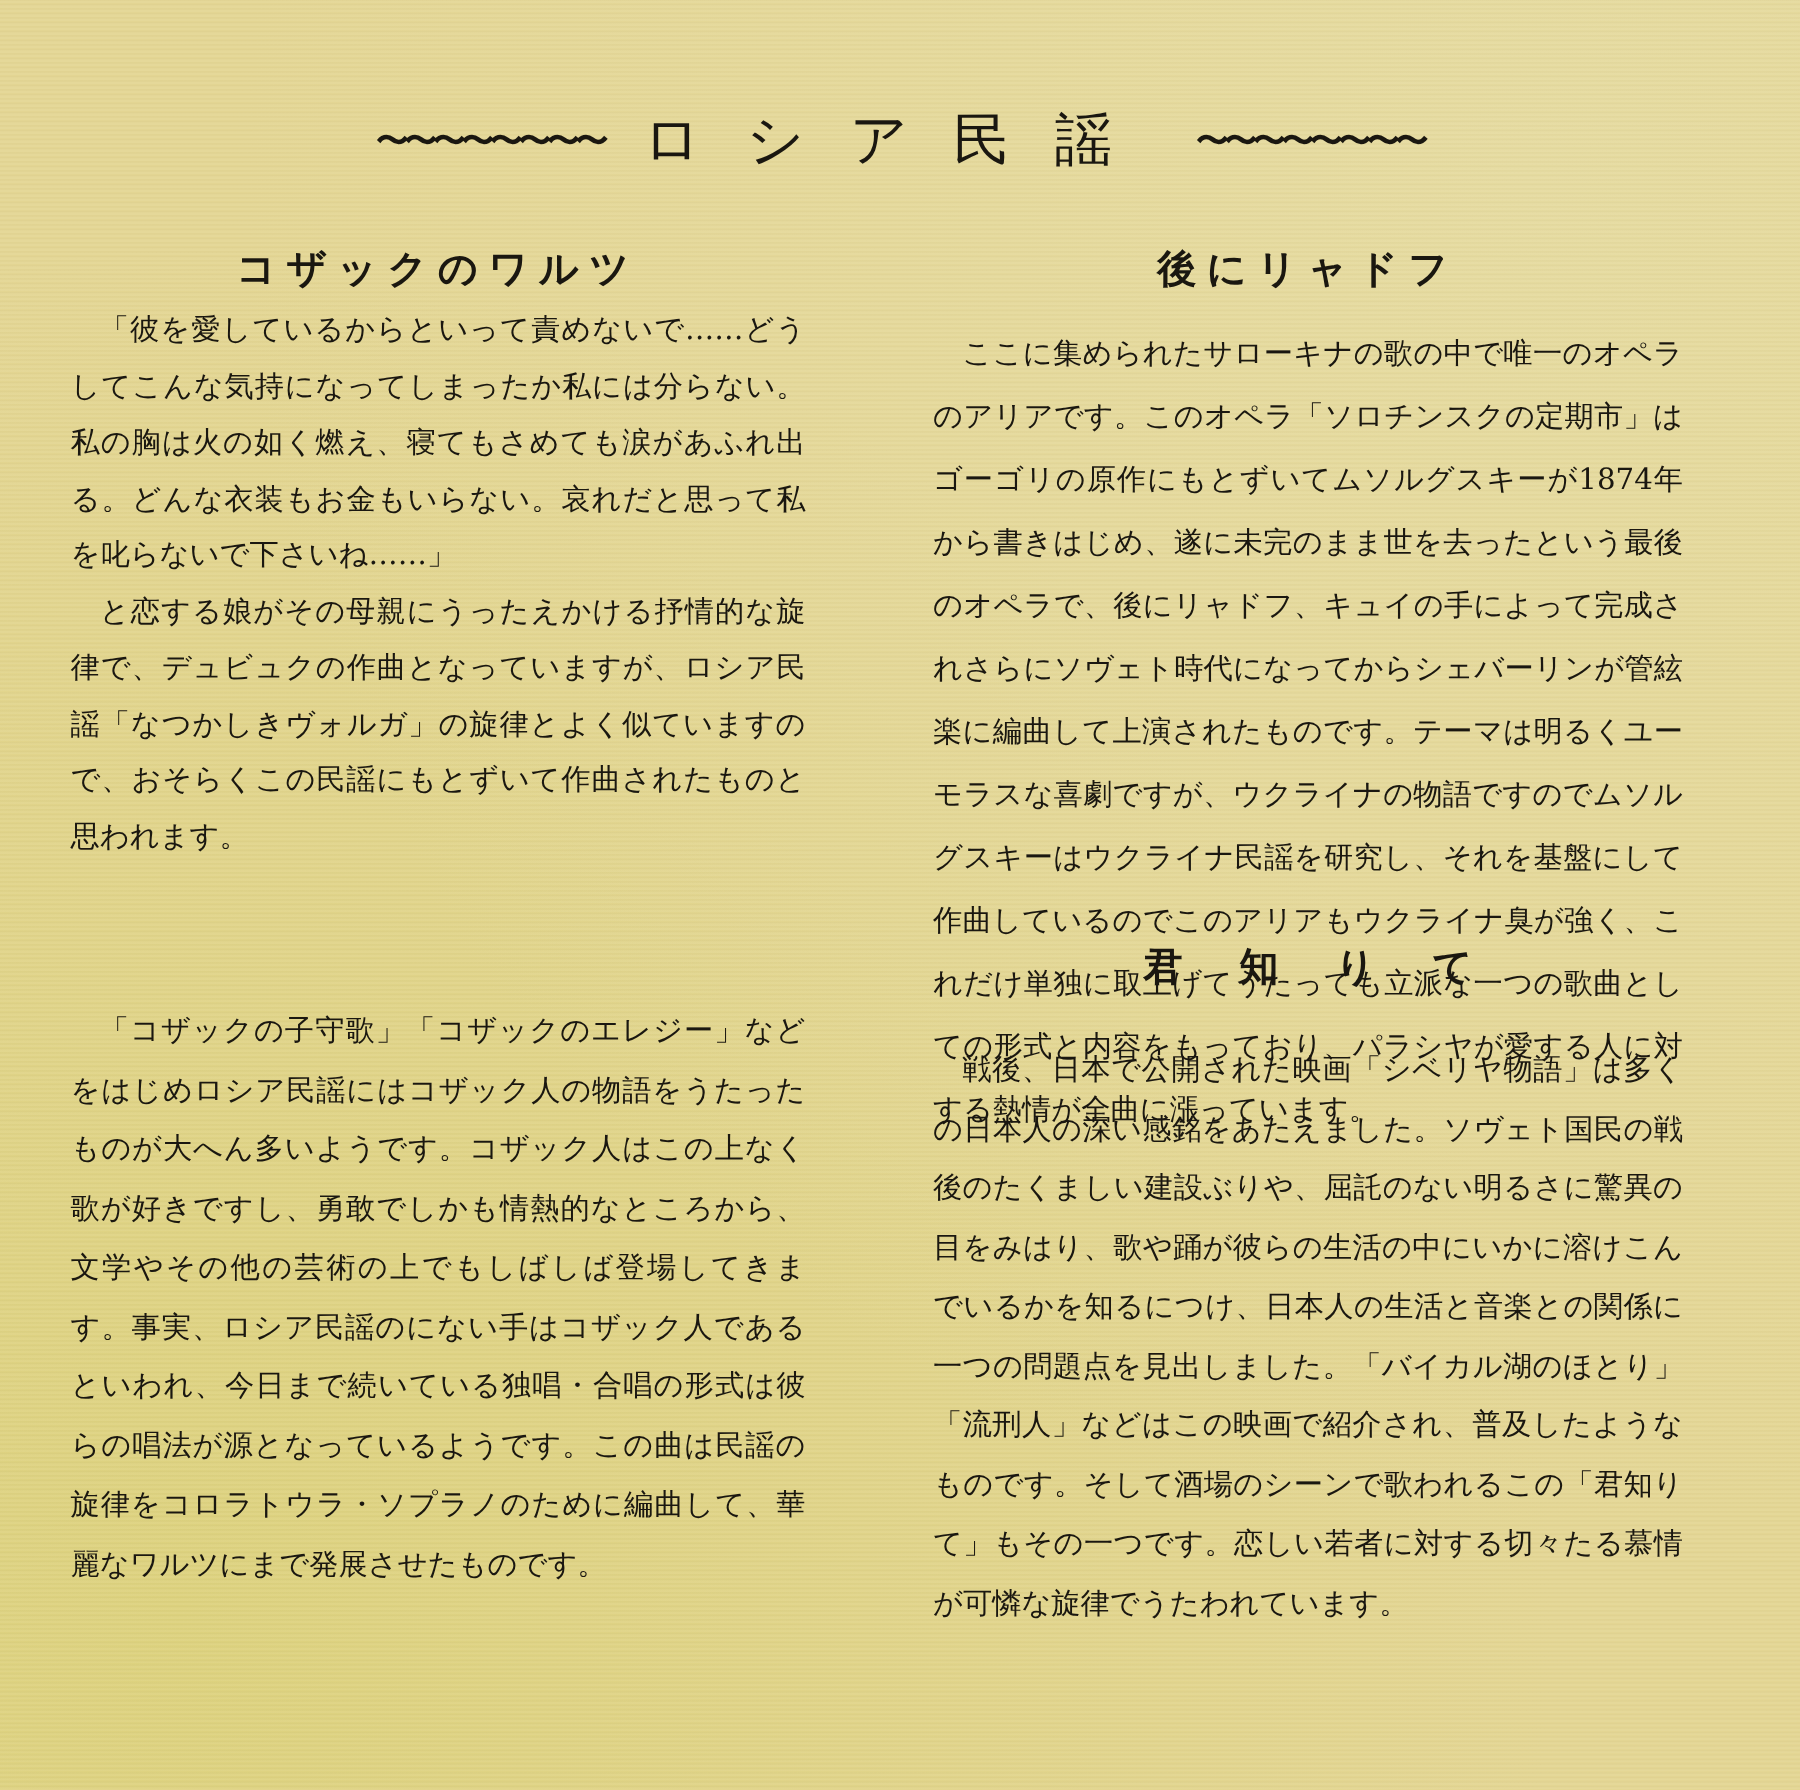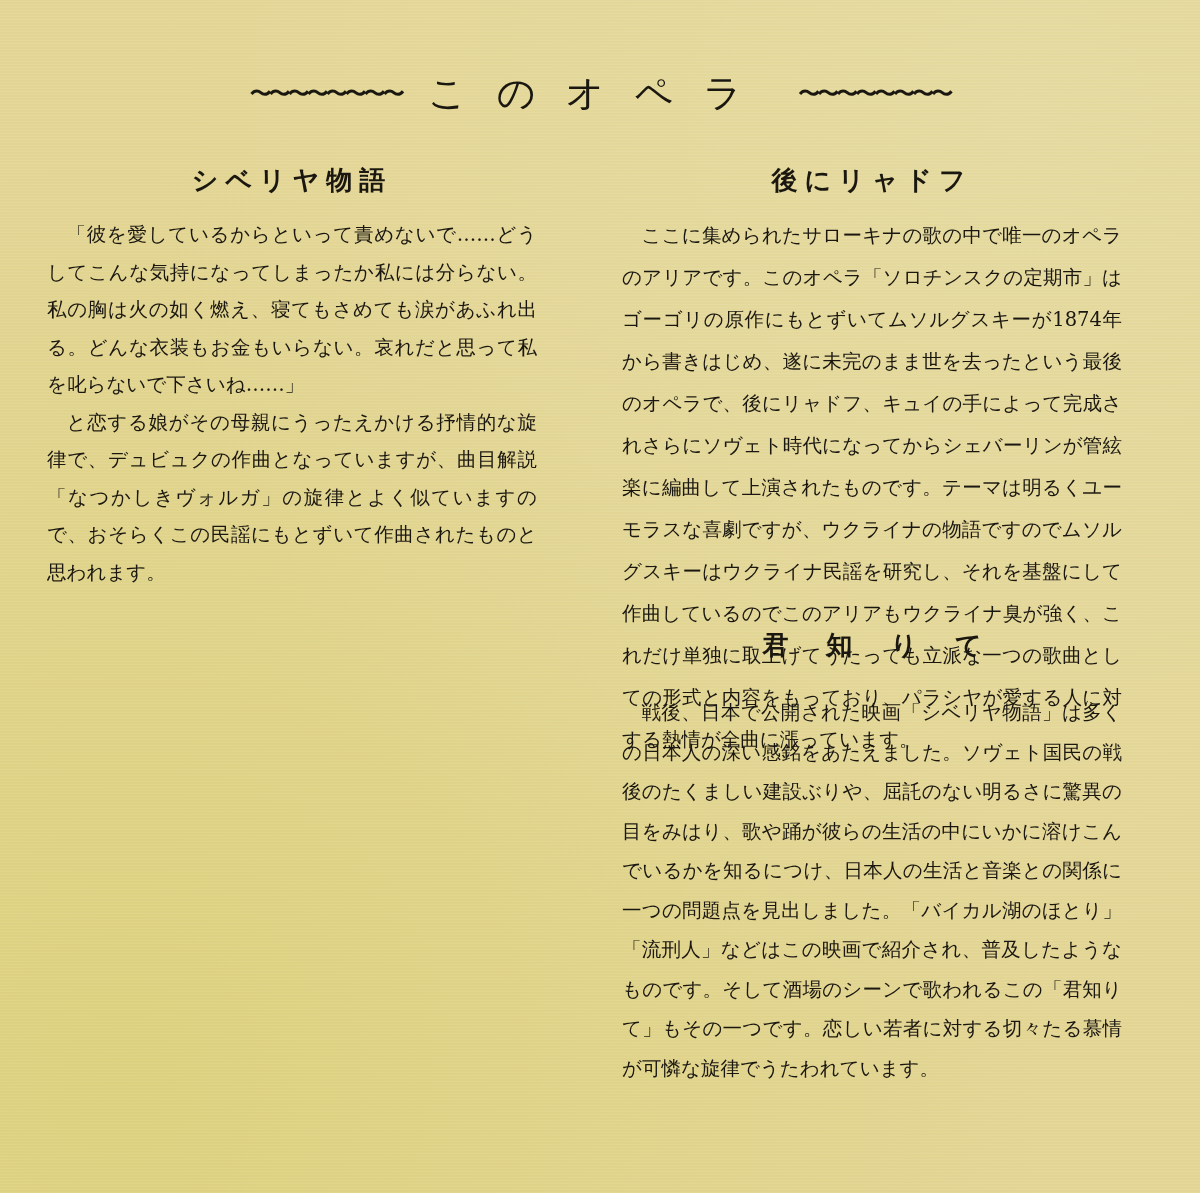--- a/index.html
+++ b/index.html
@@ -81,40 +81,43 @@
     .left-body-2 { line-height: 39.5px; }
     .wide-title { letter-spacing: 38px; margin-right: -38px; }
   </style>
 </head>
 <body>
 
 <div class="page">
 
   <div class="main-title">
     <span class="wave">〜〜〜〜〜〜〜〜</span>
-    <h1 class="title-text" style="margin:0;">このオペラ</h1>
+    <h1 class="title-text" style="margin:0;">ロシア民謡</h1>
     <span class="wave">〜〜〜〜〜〜〜〜</span>
   </div>
 
   <div class="col col-left" style="top:160px;">
-    <h2 class="sec-title">シベリヤ物語</h2>
-    <div class="sec-body left-body" style="margin-top:16px;">
+    <h2 class="sec-title">コザックのワルツ</h2>
+    <div class="sec-body left-body" style="margin-top:1px;">
       <p>「彼を愛しているからといって責めないで……どうしてこんな気持になってしまったか私には分らない。私の胸は火の如く燃え、寝てもさめても涙があふれ出る。どんな衣装もお金もいらない。哀れだと思って私を叱らないで下さいね……」</p>
-      <p>と恋する娘がその母親にうったえかける抒情的な旋律で、デュビュクの作曲となっていますが、曲目解説「なつかしきヴォルガ」の旋律とよく似ていますので、おそらくこの民謡にもとずいて作曲されたものと思われます。</p>
+      <p>と恋する娘がその母親にうったえかける抒情的な旋律で、デュビュクの作曲となっていますが、ロシア民謡「なつかしきヴォルガ」の旋律とよく似ていますので、おそらくこの民謡にもとずいて作曲されたものと思われます。</p>
     </div>
   </div>
 
   <div class="col col-right" style="top:160px;">
     <h2 class="sec-title">後にリャドフ</h2>
     <div class="sec-body right-body" style="margin-top:15px;">
       <p>ここに集められたサローキナの歌の中で唯一のオペラのアリアです。このオペラ「ソロチンスクの定期市」はゴーゴリの原作にもとずいてムソルグスキーが1874年から書きはじめ、遂に未完のまま世を去ったという最後のオペラで、後にリャドフ、キュイの手によって完成されさらにソヴェト時代になってからシェバーリンが管絃楽に編曲して上演されたものです。テーマは明るくユーモラスな喜劇ですが、ウクライナの物語ですのでムソルグスキーはウクライナ民謡を研究し、それを基盤にして作曲しているのでこのアリアもウクライナ臭が強く、これだけ単独に取上げてうたっても立派な一つの歌曲としての形式と内容をもっており、パラシヤが愛する人に対する熱情が全曲に漲っています。</p>
     </div>
   </div>
 
   <div class="col col-left" style="top:655px;">
+    <div class="sec-body left-body-2" style="margin-top:12px;">
+      <p>「コザックの子守歌」「コザックのエレジー」などをはじめロシア民謡にはコザック人の物語をうたったものが大へん多いようです。コザック人はこの上なく歌が好きですし、勇敢でしかも情熱的なところから、文学やその他の芸術の上でもしばしば登場してきます。事実、ロシア民謡のにない手はコザック人であるといわれ、今日まで続いている独唱・合唱の形式は彼らの唱法が源となっているようです。この曲は民謡の旋律をコロラトウラ・ソプラノのために編曲して、華麗なワルツにまで発展させたものです。</p>
+    </div>
   </div>
 
   <div class="col col-right" style="top:625px;">
     <h2 class="sec-title wide-title">君知りて</h2>
     <div class="sec-body right-body-2" style="margin-top:28px;">
       <p>戦後、日本で公開された映画「シベリヤ物語」は多くの日本人の深い感銘をあたえました。ソヴェト国民の戦後のたくましい建設ぶりや、屈託のない明るさに驚異の目をみはり、歌や踊が彼らの生活の中にいかに溶けこんでいるかを知るにつけ、日本人の生活と音楽との関係に一つの問題点を見出しました。「バイカル湖のほとり」「流刑人」などはこの映画で紹介され、普及したようなものです。そして酒場のシーンで歌われるこの「君知りて」もその一つです。恋しい若者に対する切々たる慕情が可憐な旋律でうたわれています。</p>
     </div>
   </div>
 
 </div>

